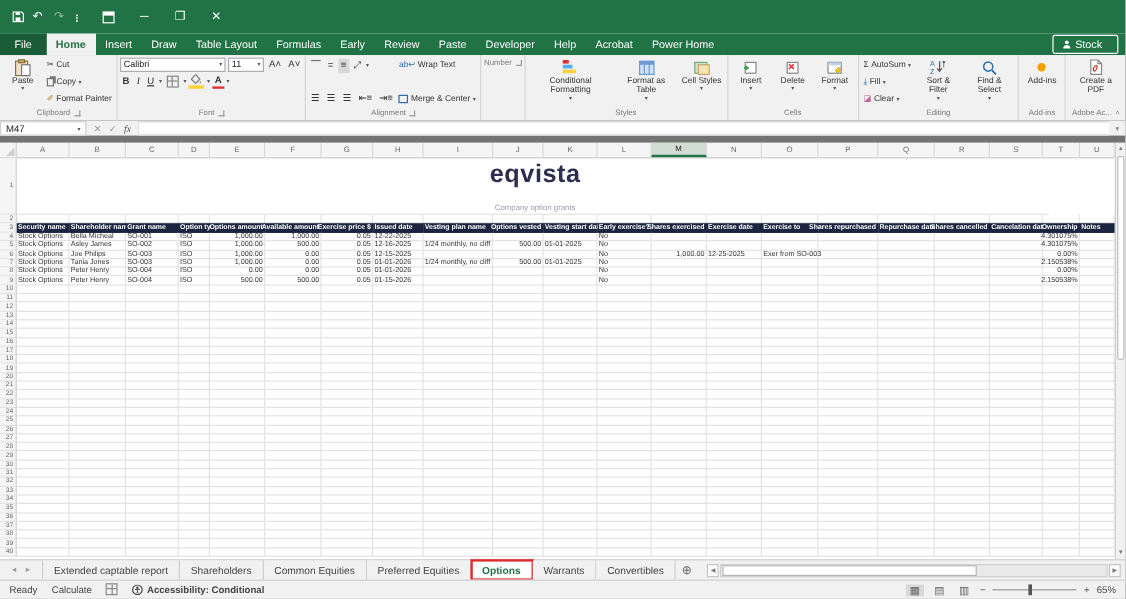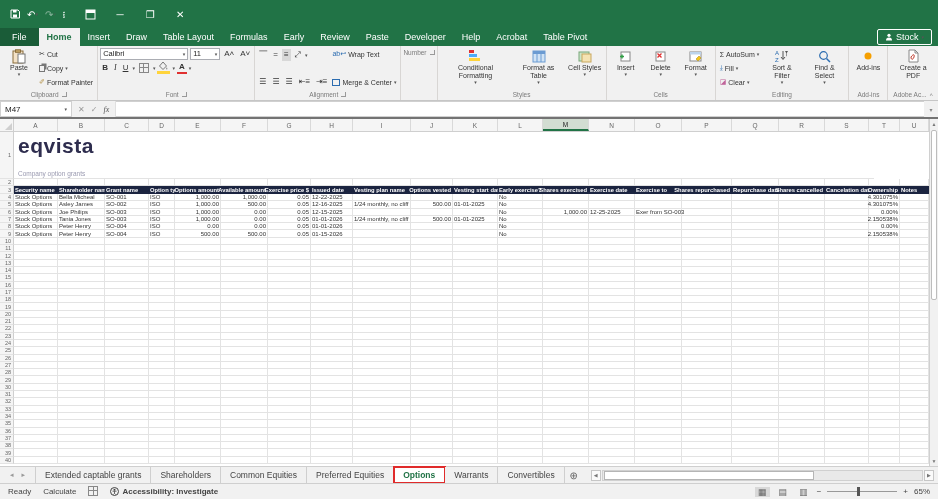--- a/index.html
+++ b/index.html
@@ -39,21 +39,21 @@
   .smallbtn { display:flex; align-items:center; gap:2px; font-size:7px; padding:0 2px; height:12px; white-space:nowrap; color:#333; }
   .combo { background:#fff; border:1px solid #abadb3; font-size:7.5px; display:flex; align-items:center; justify-content:space-between; padding:0 2px; height:12px; color:#222; }
   .fontrow { display:flex; gap:2px; align-items:center; height:13px; }
   .fmtbtn { font-size:8px; padding:0 2px; color:#333; display:flex; align-items:center; height:12px; }
   .ualine { border-bottom:2px solid #e03131; }
   .fillic { border-bottom:3px solid #ffd43b; }
   .icon-grid { width:10px; height:10px; border:1px solid #888; display:inline-block;
                background:linear-gradient(#888,#888) 50% 0/1px 100% no-repeat, linear-gradient(#888,#888) 0 50%/100% 1px no-repeat; }
 
   
-  .fbar { height:18px; display:flex; align-items:stretch; background:#f1f1f1; border-bottom:2px solid #737373; flex:0 0 18px; font-size:8px; }
+  .fbar { height:18px; display:flex; align-items:stretch; background:#f1f1f1; border-bottom:6px solid #737373; flex:0 0 18px; font-size:8px; }
   .namebox { width:72px; background:#fff; border:1px solid #d0d0d0; display:flex; align-items:center; justify-content:space-between; padding:0 4px; color:#222; }
   .fx-btns { display:flex; align-items:center; gap:6px; padding:0 6px; color:#9a9a9a; border-right:1px solid #e0e0e0; }
   .fx { font-style:italic; font-family:"Liberation Serif", serif; color:#555; }
   .finput { flex:1; background:#fff; border-top:1px solid #d0d0d0; border-bottom:1px solid #d0d0d0; }
   .fexp { width:14px; display:flex; align-items:center; justify-content:center; color:#888; font-size:6px; }
 
   
   .gridwrap { flex:1; display:flex; overflow:hidden; background:#fff; }
   .gridmain { flex:1; display:flex; flex-direction:column; overflow:hidden; }
   .colhdrs { height:13px; display:flex; flex:0 0 13px; background:#f5f5f5; border-bottom:1px solid #cfcfcf; }
@@ -137,21 +137,21 @@
         <span class="rtab">Insert</span>
         <span class="rtab">Draw</span>
         <span class="rtab">Table Layout</span>
         <span class="rtab">Formulas</span>
         <span class="rtab">Early</span>
         <span class="rtab">Review</span>
         <span class="rtab">Paste</span>
         <span class="rtab">Developer</span>
         <span class="rtab">Help</span>
         <span class="rtab">Acrobat</span>
-        <span class="rtab">Table Pivot</span>
+        <span class="rtab">Power Home</span>
       </span>
     <span class="spacer"></span>
     <span class="share">
       <svg width="8" height="8" viewBox="0 0 8 8">
           <circle cx="4" cy="2.3" r="1.6" fill="#fff"></circle>
           <path d="M1 7.5a3 3 0 016 0z" fill="#fff"></path>
         </svg>
       <span>Stock</span>
       <span class="caret">▾</span>
     </span>
@@ -478,21 +478,21 @@
             <div class="colhdr" style="width: 47px;">Q</div>
             <div class="colhdr" style="width: 46px;">R</div>
             <div class="colhdr" style="width: 44px;">S</div>
             <div class="colhdr" style="width: 31px;">T</div>
             <div class="colhdr" style="width: 29px;">U</div>
           </span>
       </div>
       <div id="grid-rows">
           <div class="grow" style="height: 47px;">
             <div class="rownum" style="height: 47px;">1</div>
-            <div class="logo-cell" style="width: 860px;">
+            <div class="logo-cell" style="width: 860px; align-items: center;">
               <span class="logo">eqvista</span>
               <span class="subtitle">Company option grants</span>
             </div>
           </div>
           <div class="grow" style="height: 7px;">
             <div class="rownum" style="height: 7px;">2</div>
             <div class="cell" style="width: 44px;"></div>
             <div class="cell" style="width: 47px;"></div>
             <div class="cell" style="width: 44px;"></div>
             <div class="cell" style="width: 26px;"></div>
@@ -1435,21 +1435,21 @@
       <div class="vs-arrow">▼</div>
     </div>
   </div>
 
   <div class="sheetbar">
     <span class="snav">
       <span>◂</span>
       <span>▸</span>
     </span>
     <span id="sheet-tabs" style="display:flex;">
-        <span class="stab">Extended captable grants</span>
+        <span class="stab">Extended captable report</span>
         <span class="stab">Shareholders</span>
         <span class="stab">Common Equities</span>
         <span class="stab">Preferred Equities</span>
         <span class="stab active redbox">Options</span>
         <span class="stab">Warrants</span>
         <span class="stab">Convertibles</span>
       </span>
     <span class="addsheet">⊕</span>
     <div class="hscroll">
       <span class="hs-arrow">◀</span>
@@ -1463,21 +1463,21 @@
   <div class="statusbar">
     <span>Ready</span>
     <span>Calculate</span>
     <span><span class="icon-grid"></span></span>
     <span style="display:flex;align-items:center;gap:3px;">
       <svg width="9" height="9" viewBox="0 0 9 9">
           <circle cx="4.5" cy="4.5" r="4" fill="none" stroke="#444"></circle>
           <circle cx="4.5" cy="2.8" r="1" fill="#444"></circle>
           <path d="M2.5 4.2h4M4.5 4.2v2.2M3.4 7.5l1.1-1.1 1.1 1.1" stroke="#444" fill="none" stroke-width=".8"></path>
         </svg>
-      <span class="sb-bold">Accessibility: Investigate</span>
+      <span class="sb-bold">Accessibility: Conditional</span>
     </span>
     <span class="sb-right">
       <span class="viewic sel">▦</span>
       <span class="viewic">▤</span>
       <span class="viewic">▥</span>
       <span>−</span>
       <span class="zoomtrack">
           <span class="zoomthumb"></span>
         </span>
       <span>+</span>

